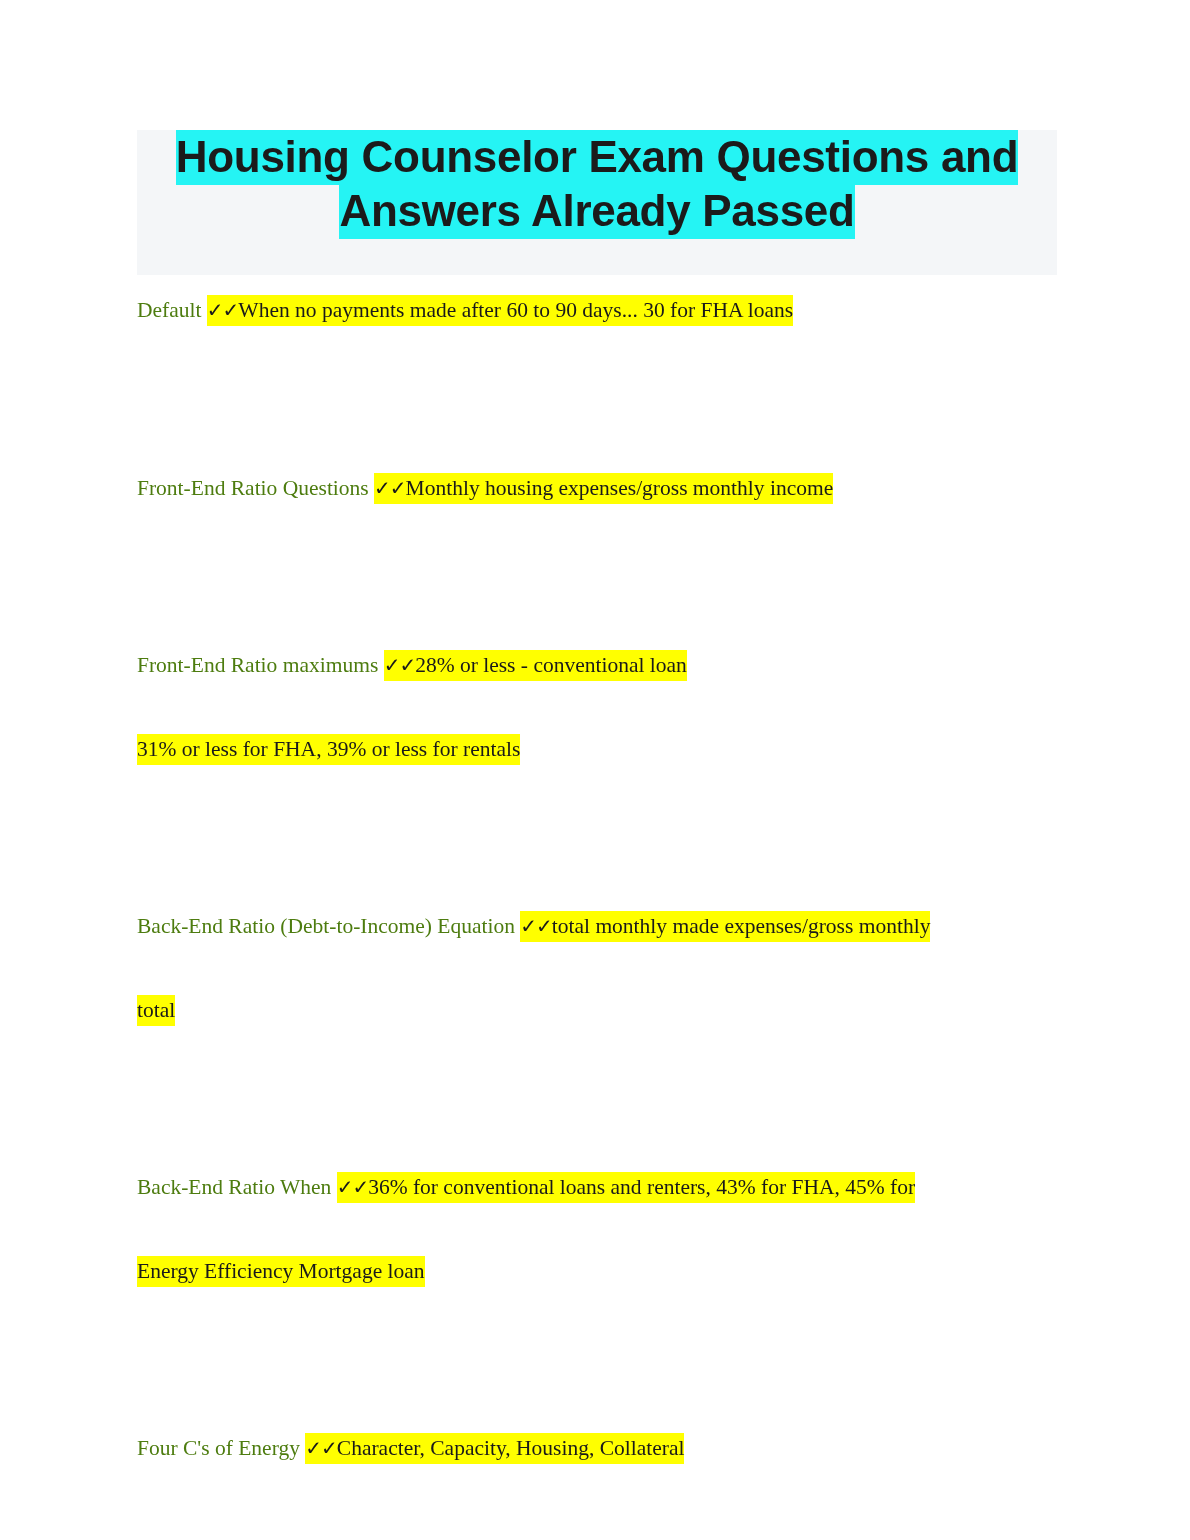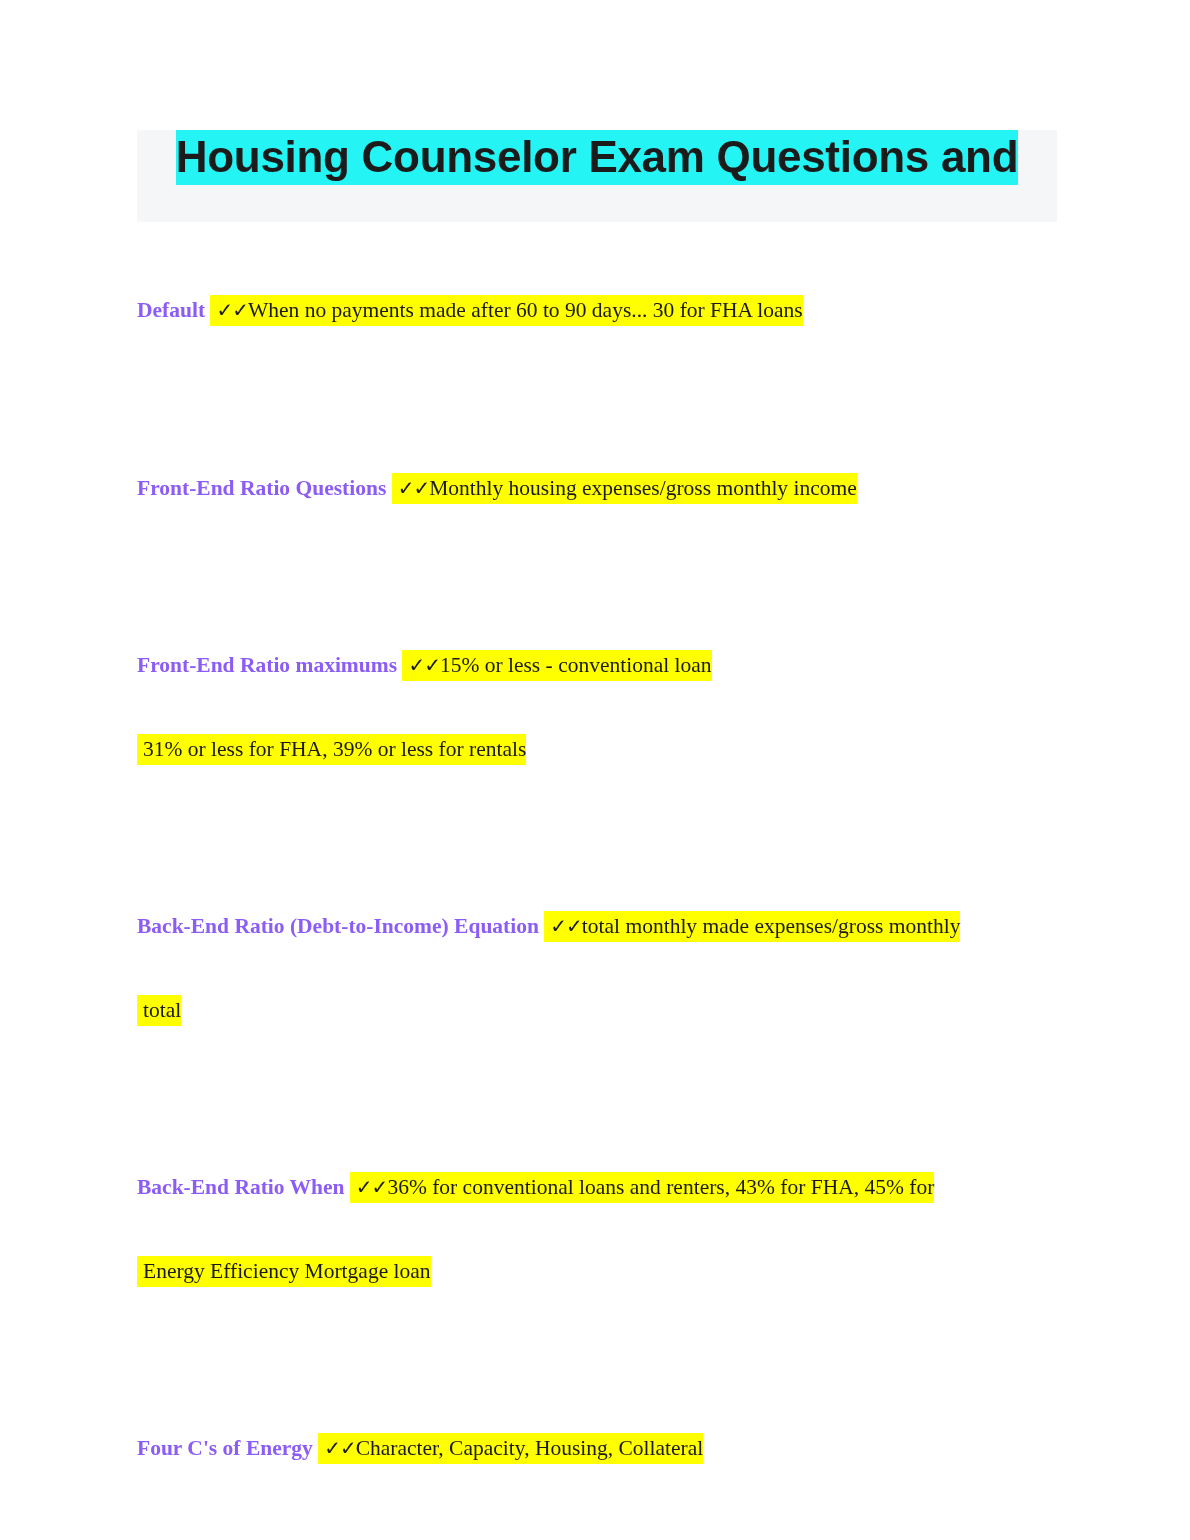--- a/index.html
+++ b/index.html
@@ -55,68 +55,68 @@
   }
   .qa {
     font-size: 21.5px;
     line-height: 1.0;
     margin: 0;
   }
   .qa-row {
     margin: 0 0 8px 0;
   }
   .q {
-    color: #8b5cf6;
-    font-weight: bold;
+    color: #4d7c0f;
   }
   .a {
     background: #ffff00;
     color: #1a1a1a;
     box-decoration-break: clone;
     -webkit-box-decoration-break: clone;
-    padding: 3px 0 4px 6px;
+    padding: 3px 0 4px 0;
   }
   .check {
     font-family: "DejaVu Sans", sans-serif;
     font-weight: bold;
     font-size: 20px;
     letter-spacing: -1px;
   }
   .spacer-sm { height: 36px; }
   .spacer-lg { height: 112px; }
   .wrapline { display: block; height: 54px; }
   .entry { margin-bottom: 0; }
 </style>
 </head>
 <body>
 
 <div class="page">
 
   <div class="title-block">
     <h1 class="doc-title">
       <span class="hl">Housing Counselor Exam Questions and</span><br>
+      <span class="hl">Answers Already Passed</span>
     </h1>
   </div>
 
   <div class="content">
 
     <div class="qa entry">
       <div class="qa-row"><span class="q">Default </span><span class="a"><span class="check">✓✓</span><span>When no payments made after 60 to 90 days... 30 for FHA loans</span></span></div>
     </div>
     <div class="spacer-lg"></div>
     <div class="spacer-sm"></div>
 
     <div class="qa entry">
       <div class="qa-row"><span class="q">Front-End Ratio Questions </span><span class="a"><span class="check">✓✓</span><span>Monthly housing expenses/gross monthly income</span></span></div>
     </div>
     <div class="spacer-lg"></div>
     <div class="spacer-sm"></div>
 
     <div class="qa entry">
-      <div class="qa-row"><span class="q">Front-End Ratio maximums </span><span class="a"><span class="check">✓✓</span><span>15% or less - conventional loan</span></span></div>
+      <div class="qa-row"><span class="q">Front-End Ratio maximums </span><span class="a"><span class="check">✓✓</span><span>28% or less - conventional loan</span></span></div>
       <div class="wrapline"></div>
       <div class="qa-row"><span class="a">31% or less for FHA, 39% or less for rentals</span></div>
     </div>
     <div class="spacer-lg"></div>
     <div class="spacer-sm"></div>
 
     <div class="qa entry">
       <div class="qa-row"><span class="q">Back-End Ratio (Debt-to-Income) Equation </span><span class="a"><span class="check">✓✓</span><span>total monthly made expenses/gross monthly</span></span></div>
       <div class="wrapline"></div>
       <div class="qa-row"><span class="a">total</span></div>

